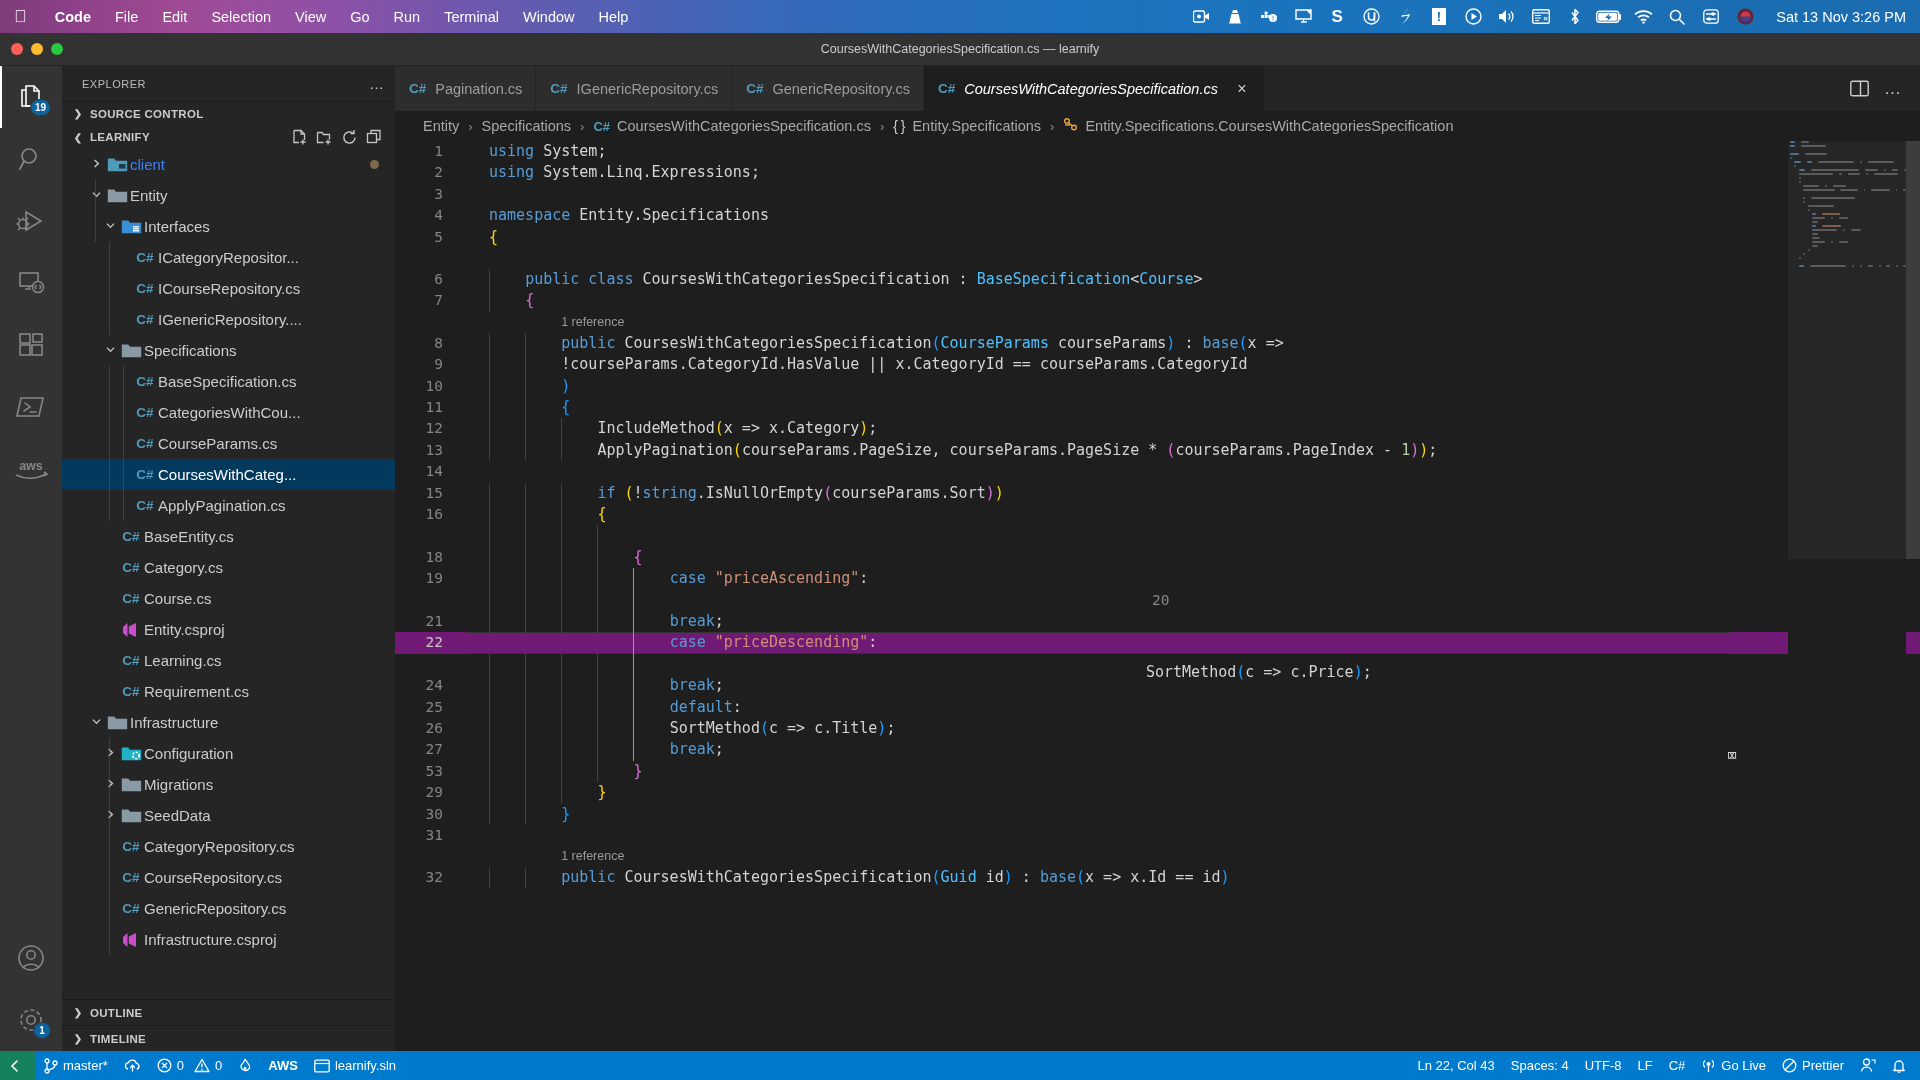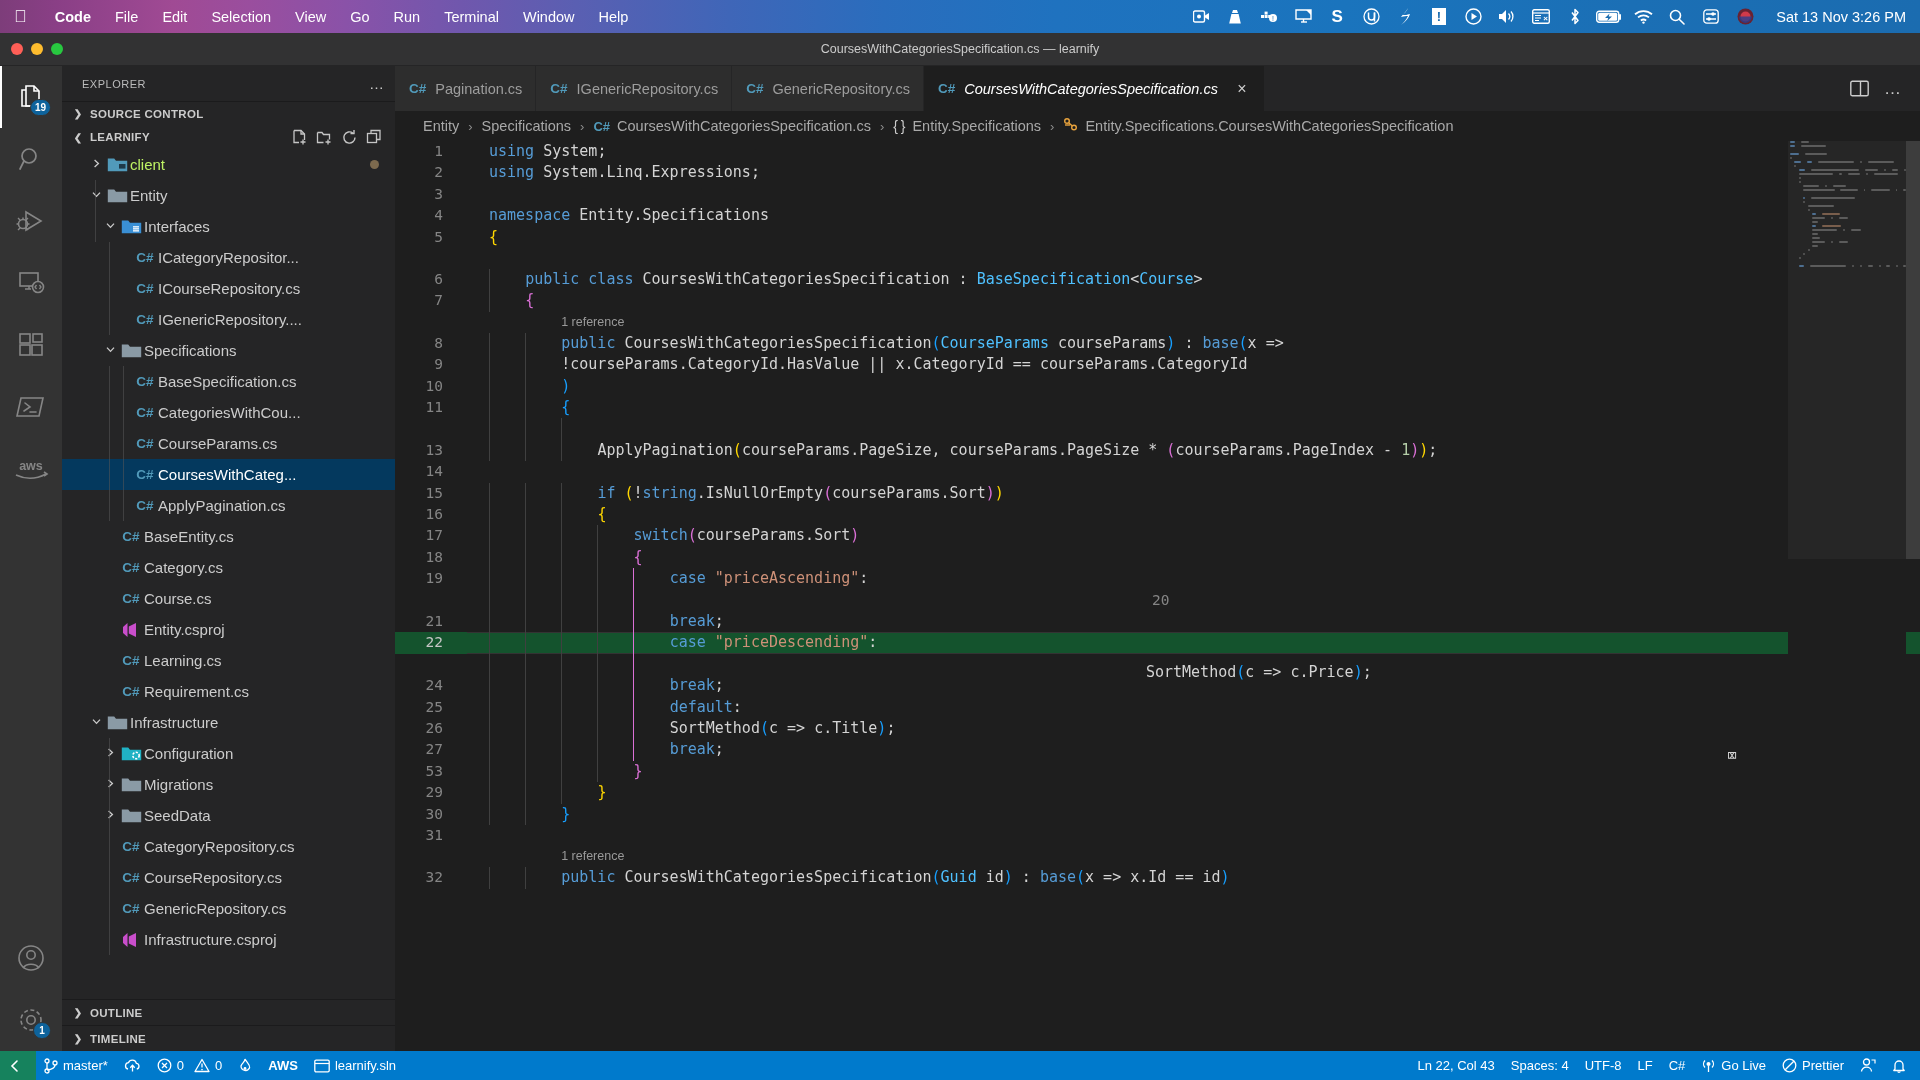--- a/index.html
+++ b/index.html
@@ -104,21 +104,21 @@
 
   #filetree { flex: 1; overflow: hidden; position: relative; background: #252526; }
   .row {
     height: 31px; display: flex; align-items: center; color: #cccccc;
     font-size: 15px; white-space: nowrap; position: relative; cursor: pointer;
   }
   .row.selected { background: #04395e; color: #ffffff; }
   .row .twisty { width: 16px; flex: 0 0 16px; text-align: center; font-size: 10px; color: #cccccc; }
   .row .ficon { width: 26px; flex: 0 0 26px; display: flex; align-items: center; justify-content: center; }
   .row .lbl { overflow: hidden; text-overflow: ellipsis; }
-  .row .lbl.client { color: #bef264; }
+  .row .lbl.client { color: #3b82f6; }
   .row .mdot { margin-left: auto; margin-right: 16px; width: 9px; height: 9px; border-radius: 50%; background: #7d6a4e; }
   .cs-icon { color: #519aba; font-size: 13.5px; font-weight: bold; font-family: "Liberation Sans", sans-serif; }
   .indent-guide {
     position: absolute; top: 0; bottom: 0; width: 1px; background: #585858; opacity: .55;
   }
   .sb-bottom .sec-header { border-top: 1px solid #1b1b1c; height: 26px; }
 
   
   #editor-region { flex: 1; display: flex; flex-direction: column; background: #1e1e1e; min-width: 0; }
 
@@ -154,21 +154,21 @@
   #breadcrumbs .bclass { color: #e8a33d; font-size: 13px; }
 
   
   #code-area { flex: 1; position: relative; overflow: hidden; background: #1e1e1e; }
   #code {
     position: absolute; inset: 0;
     font-family: "DejaVu Sans Mono", monospace;
     font-size: 15px; line-height: 21.4px;
   }
   .cl { display: flex; height: 21.4px; align-items: center; position: relative; white-space: pre; }
-  .cl.hl-cursor { background: #14532d; }
+  .cl.hl-cursor { background: #701a75; }
   .cl.hl-cursor::before, .cl.hl-cursor::after {
     content: ""; position: absolute; left: 72px; right: 190px; height: 1px; background: #333333;
   }
   .cl.hl-cursor::before { top: 0; }
   .cl.hl-cursor::after { bottom: 0; }
   .ln {
     width: 72px; flex: 0 0 72px; text-align: right; padding-right: 24px;
     color: #858585; font-size: 14.5px; user-select: none;
   }
   .cl.hl-cursor .ln { color: #c6c6c6; }
@@ -816,25 +816,25 @@
             <div class="cl" style="position: absolute; top: 128px; left: 0px; right: 0px;"><span class="ln">6</span><span class="codetext">    <span class="kw">public</span> <span class="kw">class</span> <span class="id">CoursesWithCategoriesSpecification</span> : <span class="cls">BaseSpecification</span>&lt;<span class="cls">Course</span>&gt;</span></div>
             <div class="cl" style="position: absolute; top: 149.4px; left: 0px; right: 0px;"><span class="ln">7</span><span class="codetext">    <span class="br-m">{</span></span></div>
             <div class="codelens" style="position: absolute; top: 170.8px; left: 0px; right: 0px;">
               <span class="ln"></span>
               <span class="lens-txt" style="padding-left: 94.16px;">1 reference</span>
             </div>
             <div class="cl" style="position: absolute; top: 191.8px; left: 0px; right: 0px;"><span class="ln">8</span><span class="codetext">        <span class="kw">public</span> <span class="id">CoursesWithCategoriesSpecification</span><span class="br-b">(</span><span class="cls">CourseParams</span> <span class="id">courseParams</span><span class="br-b">)</span> : <span class="kw">base</span><span class="br-b">(</span><span class="id">x</span> =&gt;</span></div>
             <div class="cl" style="position: absolute; top: 213.2px; left: 0px; right: 0px;"><span class="ln">9</span><span class="codetext">        !<span class="id">courseParams</span>.<span class="id">CategoryId</span>.<span class="id">HasValue</span> || <span class="id">x</span>.<span class="id">CategoryId</span> == <span class="id">courseParams</span>.<span class="id">CategoryId</span></span></div>
             <div class="cl" style="position: absolute; top: 234.6px; left: 0px; right: 0px;"><span class="ln">10</span><span class="codetext">        <span class="br-b">)</span></span></div>
             <div class="cl" style="position: absolute; top: 256px; left: 0px; right: 0px;"><span class="ln">11</span><span class="codetext">        <span class="br-b">{</span></span></div>
+            <div class="cl" style="position: absolute; top: 277.4px; left: 0px; right: 0px;"><span class="ln">12</span><span class="codetext">            <span class="id">IncludeMethod</span><span class="br-y">(</span><span class="id">x</span> =&gt; <span class="id">x</span>.<span class="id">Category</span><span class="br-y">)</span>;</span></div>
             <div class="cl" style="position: absolute; top: 298.8px; left: 0px; right: 0px;"><span class="ln">13</span><span class="codetext">            <span class="id">ApplyPagination</span><span class="br-y">(</span><span class="id">courseParams</span>.<span class="id">PageSize</span>, <span class="id">courseParams</span>.<span class="id">PageSize</span> * <span class="br-m">(</span><span class="id">courseParams</span>.<span class="id">PageIndex</span> - <span class="num">1</span><span class="br-m">)</span><span class="br-y">)</span>;</span></div>
             <div class="cl" style="position: absolute; top: 320.2px; left: 0px; right: 0px;"><span class="ln">14</span><span class="codetext"></span></div>
             <div class="cl" style="position: absolute; top: 341.6px; left: 0px; right: 0px;"><span class="ln">15</span><span class="codetext">            <span class="kw">if</span> <span class="br-y">(</span>!<span class="kw">string</span>.<span class="id">IsNullOrEmpty</span><span class="br-m">(</span><span class="id">courseParams</span>.<span class="id">Sort</span><span class="br-m">)</span><span class="br-y">)</span></span></div>
             <div class="cl" style="position: absolute; top: 363px; left: 0px; right: 0px;"><span class="ln">16</span><span class="codetext">            <span class="br-y">{</span></span></div>
-            <div class="cl" style="position: absolute; top: 384.4px; left: 0px; right: 0px;"><span class="ln">17</span><span class="codetext">                <span class="kw">switch</span><span class="br-m">(</span><span class="id">courseParams</span>.<span class="id">Sort</span><span class="br-m">)</span></span></div>
             <div class="cl" style="position: absolute; top: 405.8px; left: 0px; right: 0px;"><span class="ln">18</span><span class="codetext">                <span class="br-m">{</span></span></div>
             <div class="cl" style="position: absolute; top: 427.2px; left: 0px; right: 0px;"><span class="ln">19</span><span class="codetext">                    <span class="kw">case</span> <span class="str">"priceAscending"</span>:</span></div>
             <div class="cl" style="position: absolute; top: 448.6px; left: 0px; right: 0px; flex-direction: column;"><span class="ln">20</span><span class="codetext">                    <span class="id">SortMethod</span><span class="br-b">(</span><span class="id">c</span> =&gt; <span class="id">c</span>.<span class="id">Price</span><span class="br-b">)</span>;</span></div>
             <div class="cl" style="position: absolute; top: 470px; left: 0px; right: 0px;"><span class="ln">21</span><span class="codetext">                    <span class="kw">break</span>;</span></div>
             <div class="cl hl-cursor" style="position: absolute; top: 491.4px; left: 0px; right: 0px;"><span class="ln">22</span><span class="codetext">                    <span class="kw">case</span> <span class="str">"priceDescending"</span>:</span></div>
             <div class="cl" style="position: absolute; top: 534.2px; left: 0px; right: 0px;"><span class="ln">24</span><span class="codetext">                    <span class="kw">break</span>;</span></div>
             <div class="cl" style="position: absolute; top: 555.6px; left: 0px; right: 0px;"><span class="ln">25</span><span class="codetext">                    <span class="kw">default</span>:</span></div>
             <div class="cl" style="position: absolute; top: 577px; left: 0px; right: 0px;"><span class="ln">26</span><span class="codetext">                    <span class="id">SortMethod</span><span class="br-b">(</span><span class="id">c</span> =&gt; <span class="id">c</span>.<span class="id">Title</span><span class="br-b">)</span>;</span></div>
             <div class="cl" style="position: absolute; top: 598.4px; left: 0px; right: 0px;"><span class="ln">27</span><span class="codetext">                    <span class="kw">break</span>;</span></div>
             <div class="cl" style="position: absolute; top: 619.8px; left: 0px; right: 0px;"><span class="ln">53</span><span class="codetext">                <span class="br-m">}</span></span></div>

